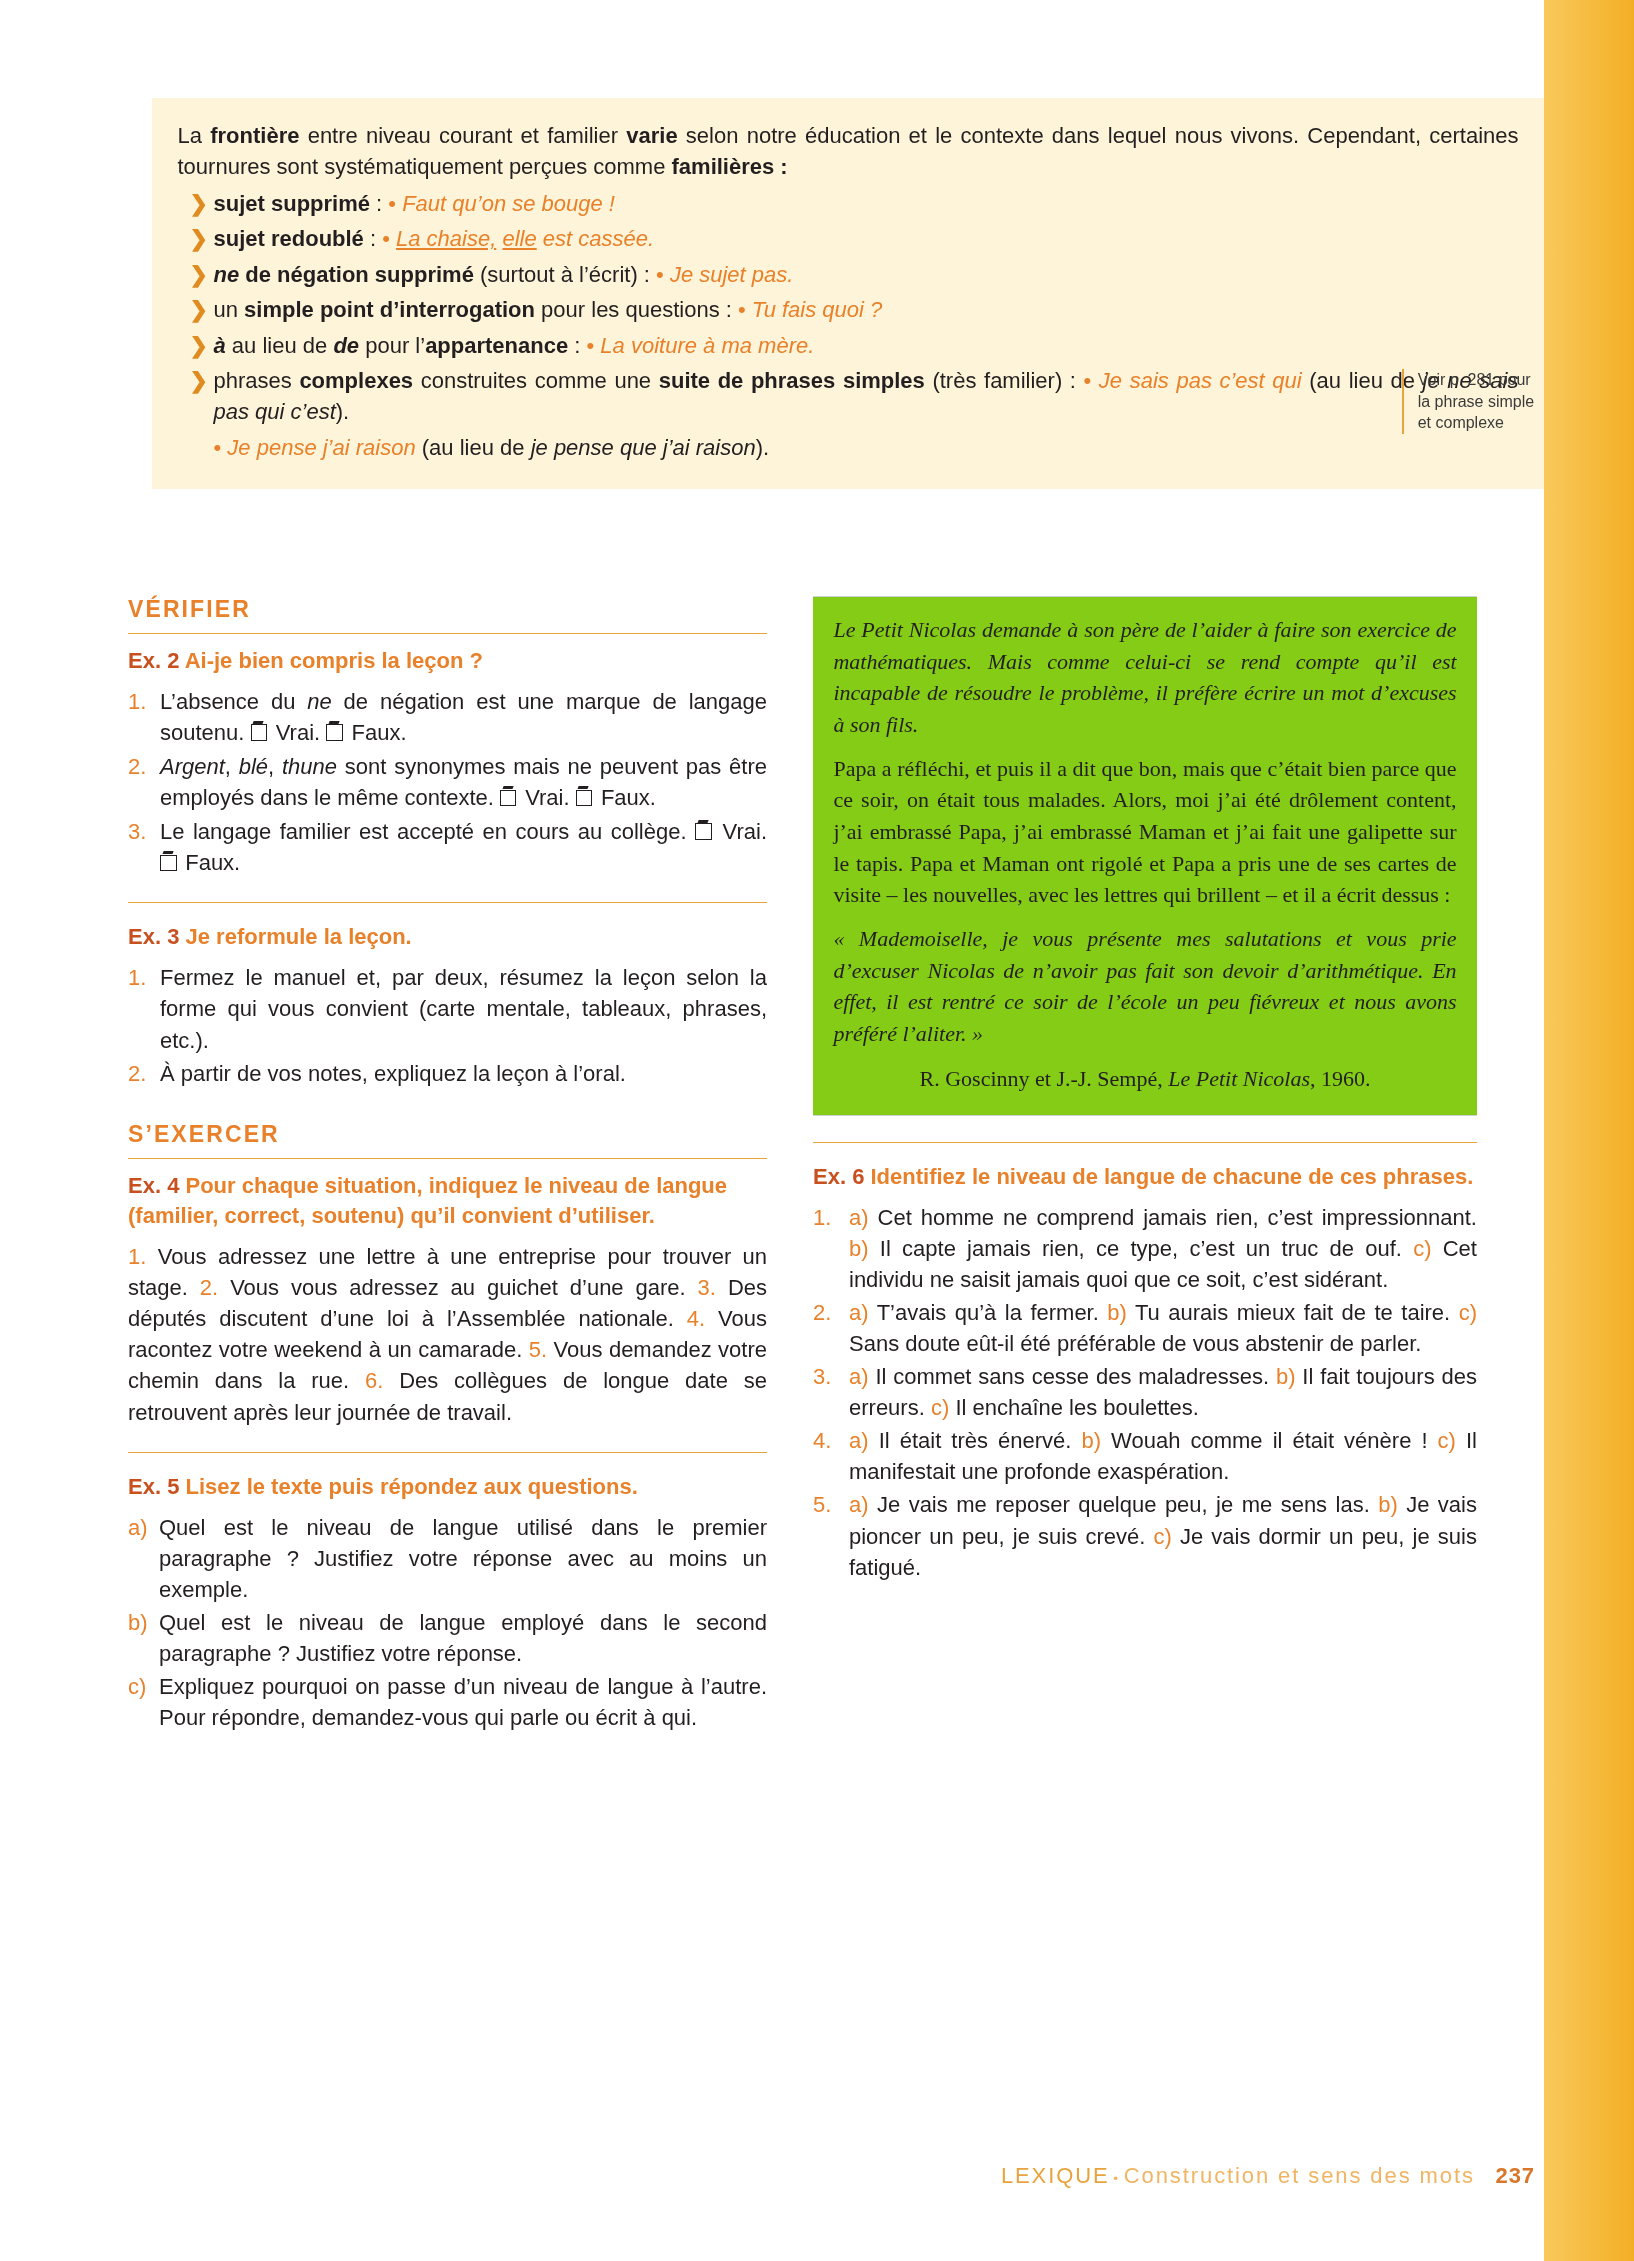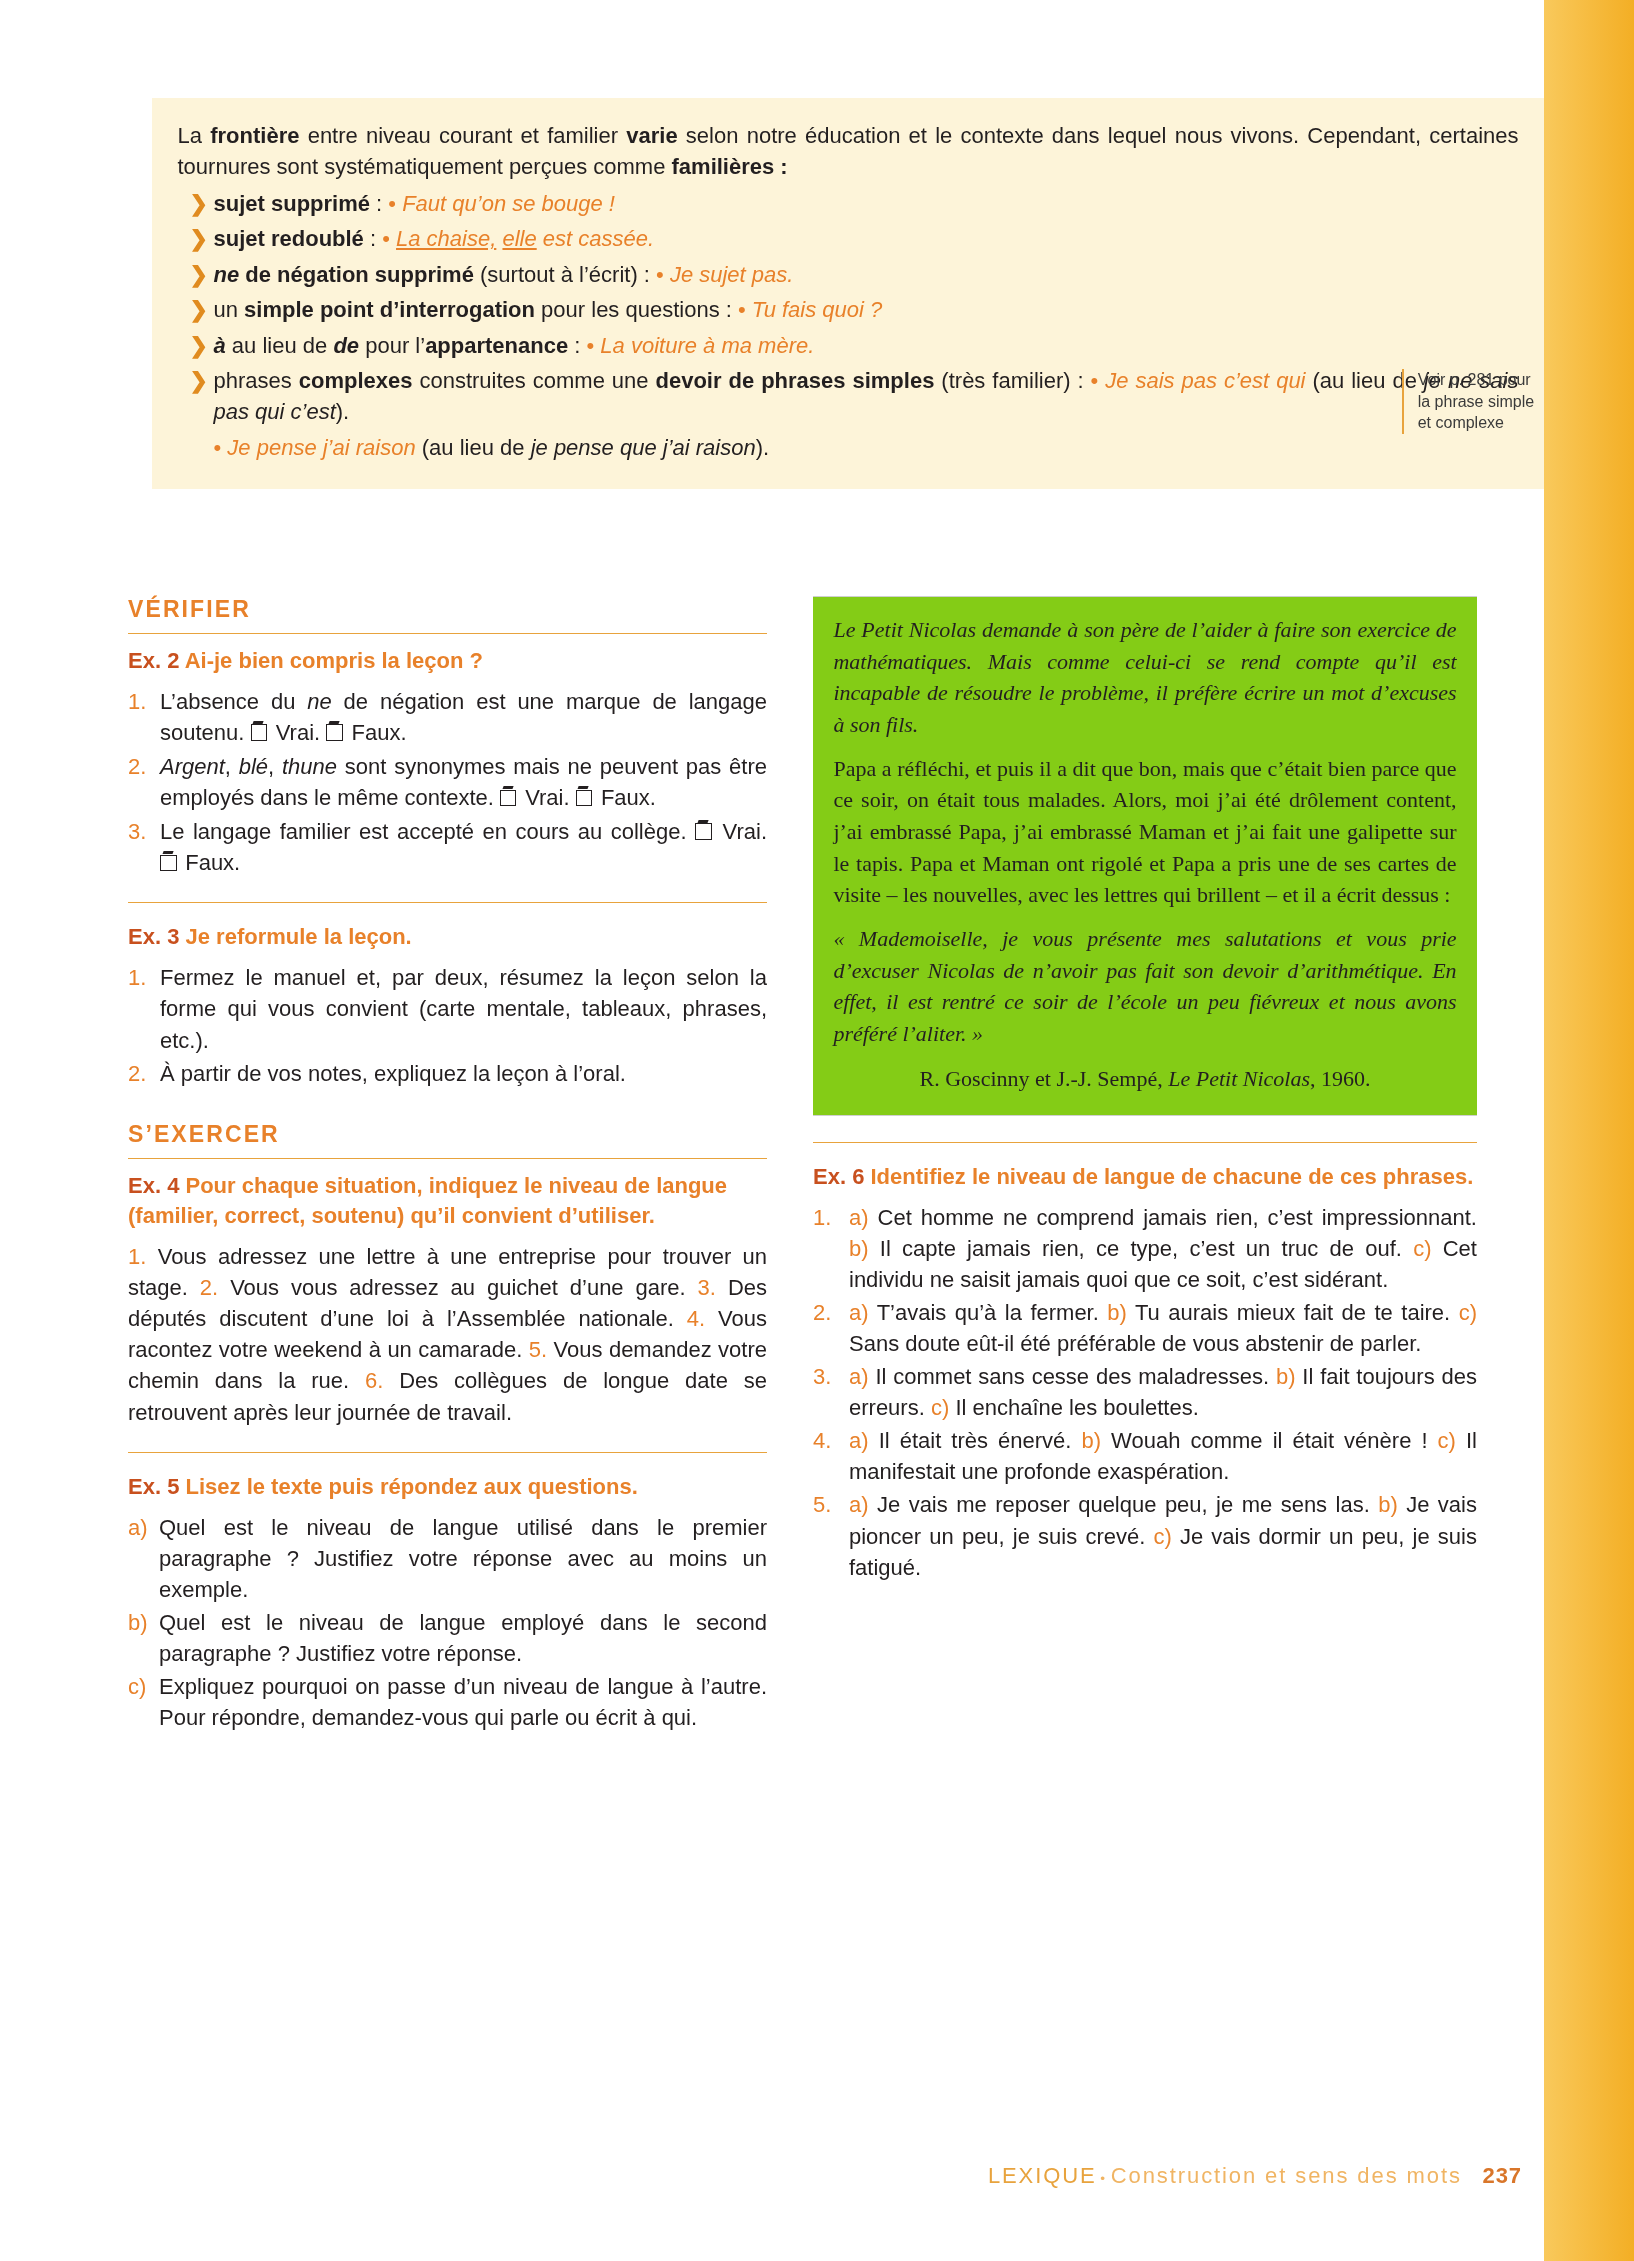--- a/index.html
+++ b/index.html
@@ -198,21 +198,21 @@
     position:relative; padding-left:36px; margin-bottom:1.7px;
     text-align:justify;
   }
   ol.subalist > li .num { position:absolute; left:0; top:0; color:#e8812a; }
   .sl { color:#e8812a; }
 
   
   .footer {
     position:absolute; left:0; bottom:72px; width:1544px;
     text-align:right;
-    padding-right:22px;
+    padding-right:9px;
     box-sizing:border-box;
   }
   .footer .f-main {
     color:#e8a33d;
     font-size:22px;
     letter-spacing:1.9px;
   }
   .footer .f-sec { color:#f0b463; letter-spacing:1.9px; }
   .footer .f-page {
     color:#d9762a; font-weight:bold; font-size:22px; margin-left:17px;
@@ -227,21 +227,21 @@
   <div class="info-box">
     <p>
       La <span class="b">frontière</span> entre niveau courant et familier <span class="b">varie</span> selon notre éducation et le contexte dans lequel nous vivons. Cependant, certaines tournures sont systémati­quement perçues comme <span class="b">familières :</span>
     </p>
     <ul class="bullet-list">
       <li><span class="chev">❯</span><span class="b">sujet supprimé</span> : <span class="dotmark">•</span> <span class="ex-it">Faut qu’on se bouge !</span></li>
       <li><span class="chev">❯</span><span class="b">sujet redoublé</span> : <span class="dotmark">•</span> <span class="ex-it-u">La chaise,</span> <span class="ex-it-u">elle</span> <span class="ex-it">est cassée.</span></li>
       <li><span class="chev">❯</span><span class="bi">ne</span> <span class="b">de négation supprimé</span> (surtout à l’écrit) : <span class="dotmark">•</span> <span class="ex-it">Je sujet pas.</span></li>
       <li><span class="chev">❯</span>un <span class="b">simple point d’interrogation</span> pour les questions : <span class="dotmark">•</span> <span class="ex-it">Tu fais quoi ?</span></li>
       <li><span class="chev">❯</span><span class="bi">à</span> au lieu de <span class="bi">de</span> pour l’<span class="b">appartenance</span> : <span class="dotmark">•</span> <span class="ex-it">La voiture à ma mère.</span></li>
-      <li><span class="chev">❯</span>phrases <span class="b">complexes</span> construites comme une <span class="b">devoir de phrases simples</span> (très familier) : <span class="dotmark">•</span> <span class="ex-it">Je sais pas c’est qui</span> (au lieu de <span class="it">je ne sais pas qui c’est</span>).</li>
+      <li><span class="chev">❯</span>phrases <span class="b">complexes</span> construites comme une <span class="b">suite de phrases simples</span> (très familier) : <span class="dotmark">•</span> <span class="ex-it">Je sais pas c’est qui</span> (au lieu de <span class="it">je ne sais pas qui c’est</span>).</li>
       <li style="padding-left:36px;"><span class="dotmark">•</span> <span class="ex-it">Je pense j’ai raison</span> (au lieu de <span class="it">je pense que j’ai raison</span>).</li>
     </ul>
     <div class="sidenote">Voir p. 281 pour la phrase simple et complexe</div>
   </div>
 
   <div class="col-left">
 
     <div class="section-head">VÉRIFIER</div>
     <div class="rule-under"></div>
 

